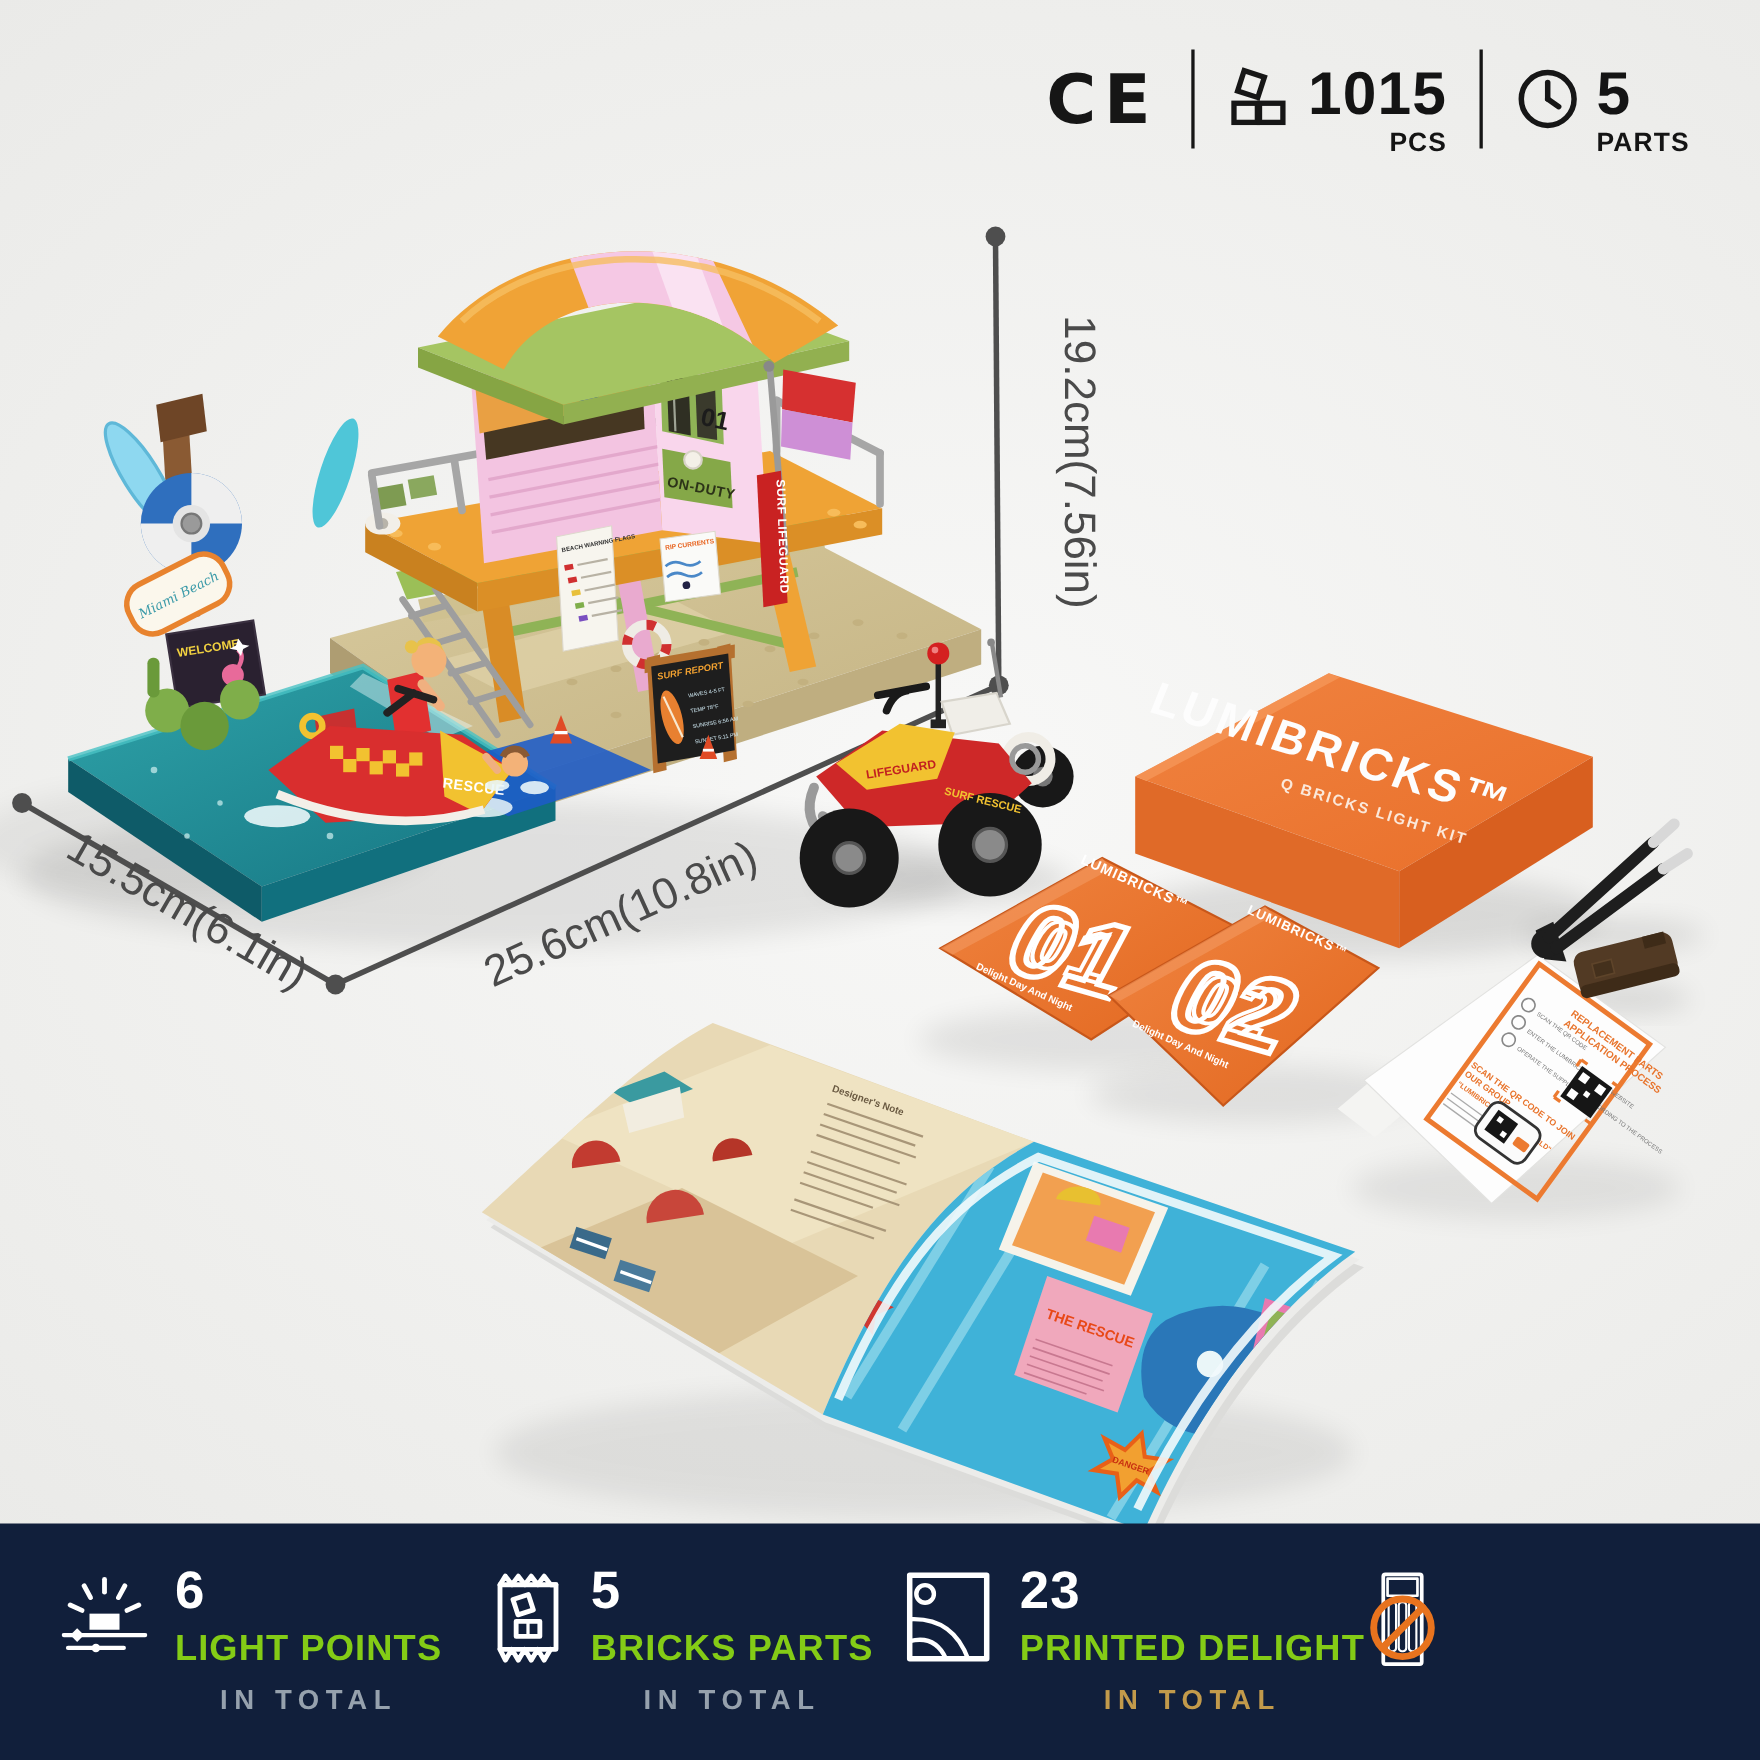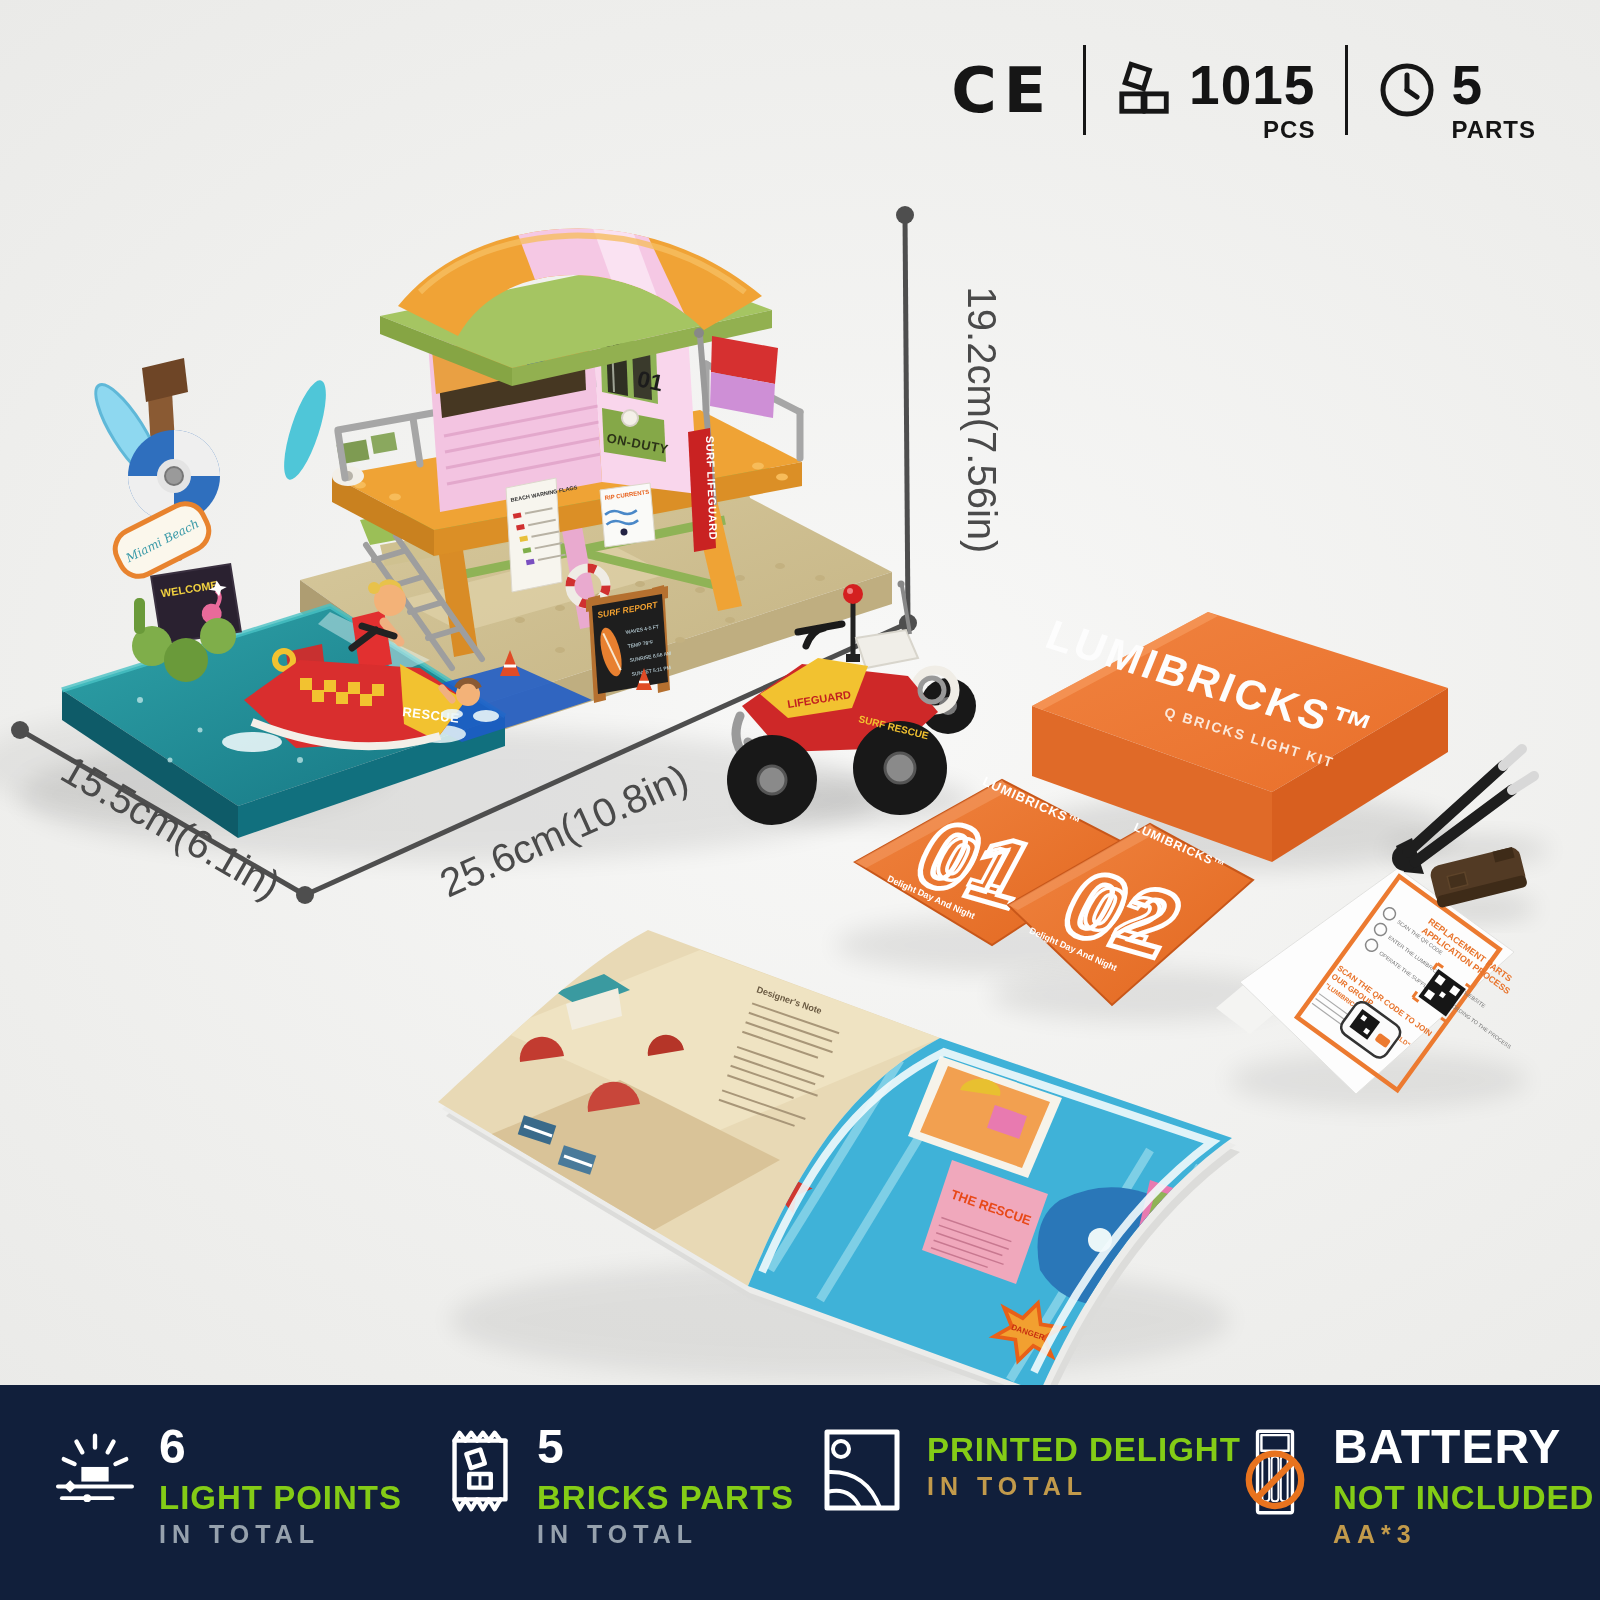--- a/index.html
+++ b/index.html
@@ -16,21 +16,21 @@
   .stat-col{display:flex;flex-direction:column;line-height:1;margin-top:20px;}
   .stat-value{font-size:55px;font-weight:800;letter-spacing:1px;}
   .stat-unit{font-size:24px;font-weight:700;margin-top:5px;letter-spacing:1px;text-align:right;}
   
   .features{position:absolute;left:0;top:1385px;width:1600px;height:215px;background:#111F3B;}
   .feature{position:absolute;top:38px;display:flex;align-items:flex-start;gap:25px;}
   .f-icon{flex:0 0 auto;margin-top:2px;}
   .f-col{display:flex;flex-direction:column;line-height:1;}
   .f-value{font-size:48px;font-weight:800;color:#fff;letter-spacing:1px;}
   .f-label{font-size:33px;font-weight:700;color:#84cc16;margin-top:10px;letter-spacing:1px;}
-  .f-note{font-size:25px;font-weight:700;color:#96A1AD;margin-top:8px;letter-spacing:6px;}
+  .f-note{font-size:25px;font-weight:700;color:#96A1AD;margin-top:20px;letter-spacing:6px;text-align:center;}
   .f-note.gold{color:#C29A4B;}
   .ico{stroke:#fff;stroke-width:4.5;fill:none;stroke-linecap:round;stroke-linejoin:round;}
 </style>
 </head>
 <body>
 
 <div class="stage">
 
   <svg class="scene" viewBox="0 0 1600 1600">
     <defs>
@@ -594,40 +594,36 @@
     <div class="feature" style="left:822px">
       <svg class="f-icon" width="80" height="90" viewBox="0 0 80 88">
         <g class="ico">
           <rect x="5" y="6" width="70" height="76" stroke-width="5"></rect>
           <circle cx="19" cy="23" r="8" stroke-width="4"></circle>
           <path d="M5,66 Q28,60 38,82" stroke-width="4"></path>
           <path d="M5,46 Q44,44 58,82" stroke-width="4"></path>
         </g>
       </svg>
       <div class="f-col">
+        <div class="f-value">23</div>
         <div class="f-label">PRINTED DELIGHT</div>
         <div class="f-note gold">IN TOTAL</div>
       </div>
     </div>
 
     <div class="feature" style="left:1242px">
       <svg class="f-icon" width="66" height="96" viewBox="0 0 68 98">
         <g class="ico" stroke-width="3">
           <rect x="16" y="6" width="36" height="84" rx="2" stroke-width="3.5"></rect>
           <rect x="20" y="10" width="28" height="16" stroke-width="2.5"></rect>
           <rect x="21" y="32" width="7" height="46" rx="3" stroke-width="2"></rect>
           <rect x="30.5" y="32" width="7" height="46" rx="3" stroke-width="2"></rect>
           <rect x="40" y="32" width="7" height="46" rx="3" stroke-width="2"></rect>
         </g>
         <g stroke="#E8731E" stroke-width="6.5" fill="none" stroke-linecap="round">
           <circle cx="34" cy="56" r="27"></circle>
           <line x1="15" y1="75" x2="53" y2="37"></line>
         </g>
       </svg>
-      <div class="f-col">
-        <div class="f-value">BATTERY</div>
-        <div class="f-label">NOT INCLUDED</div>
-        <div class="f-note gold">AA*3</div>
-      </div>
     </div>
 
   </div>
 </div>
 
 </body></html>

